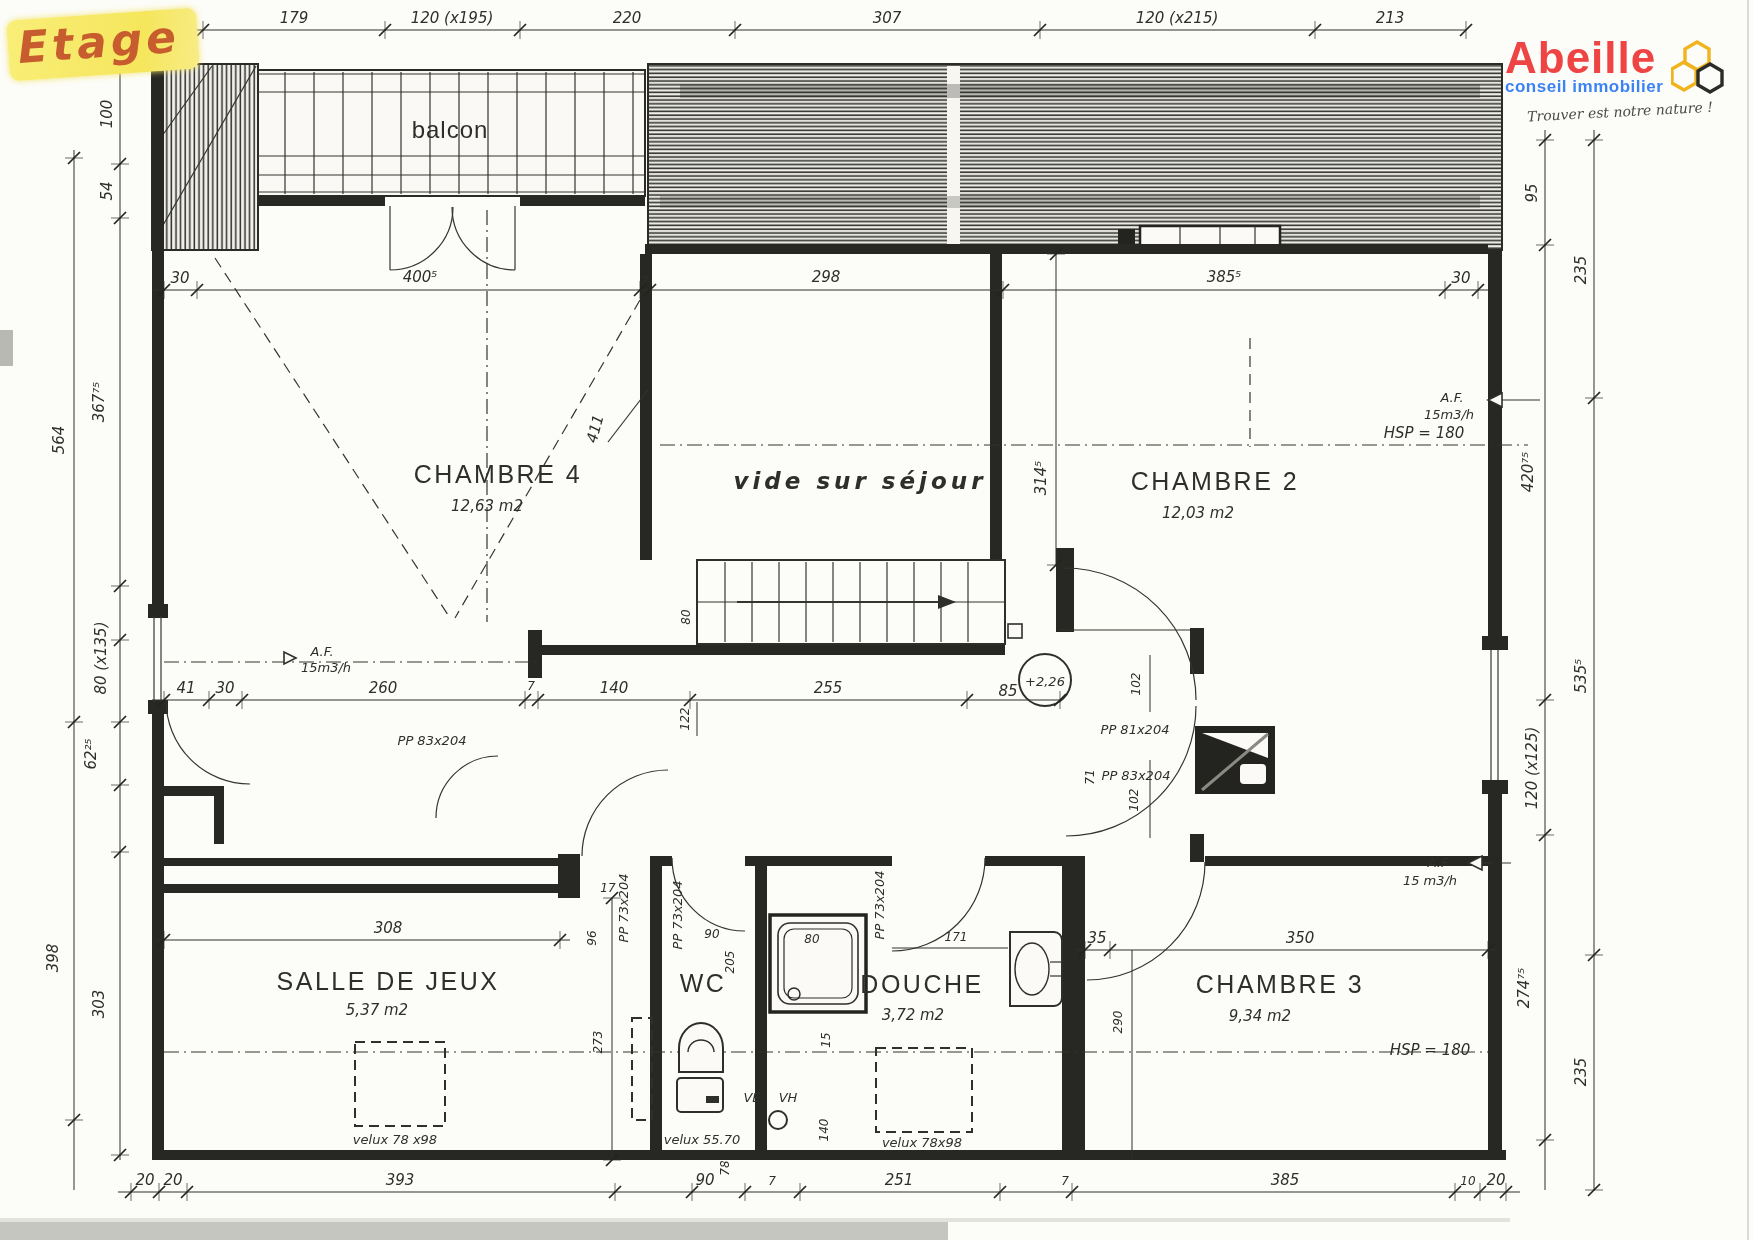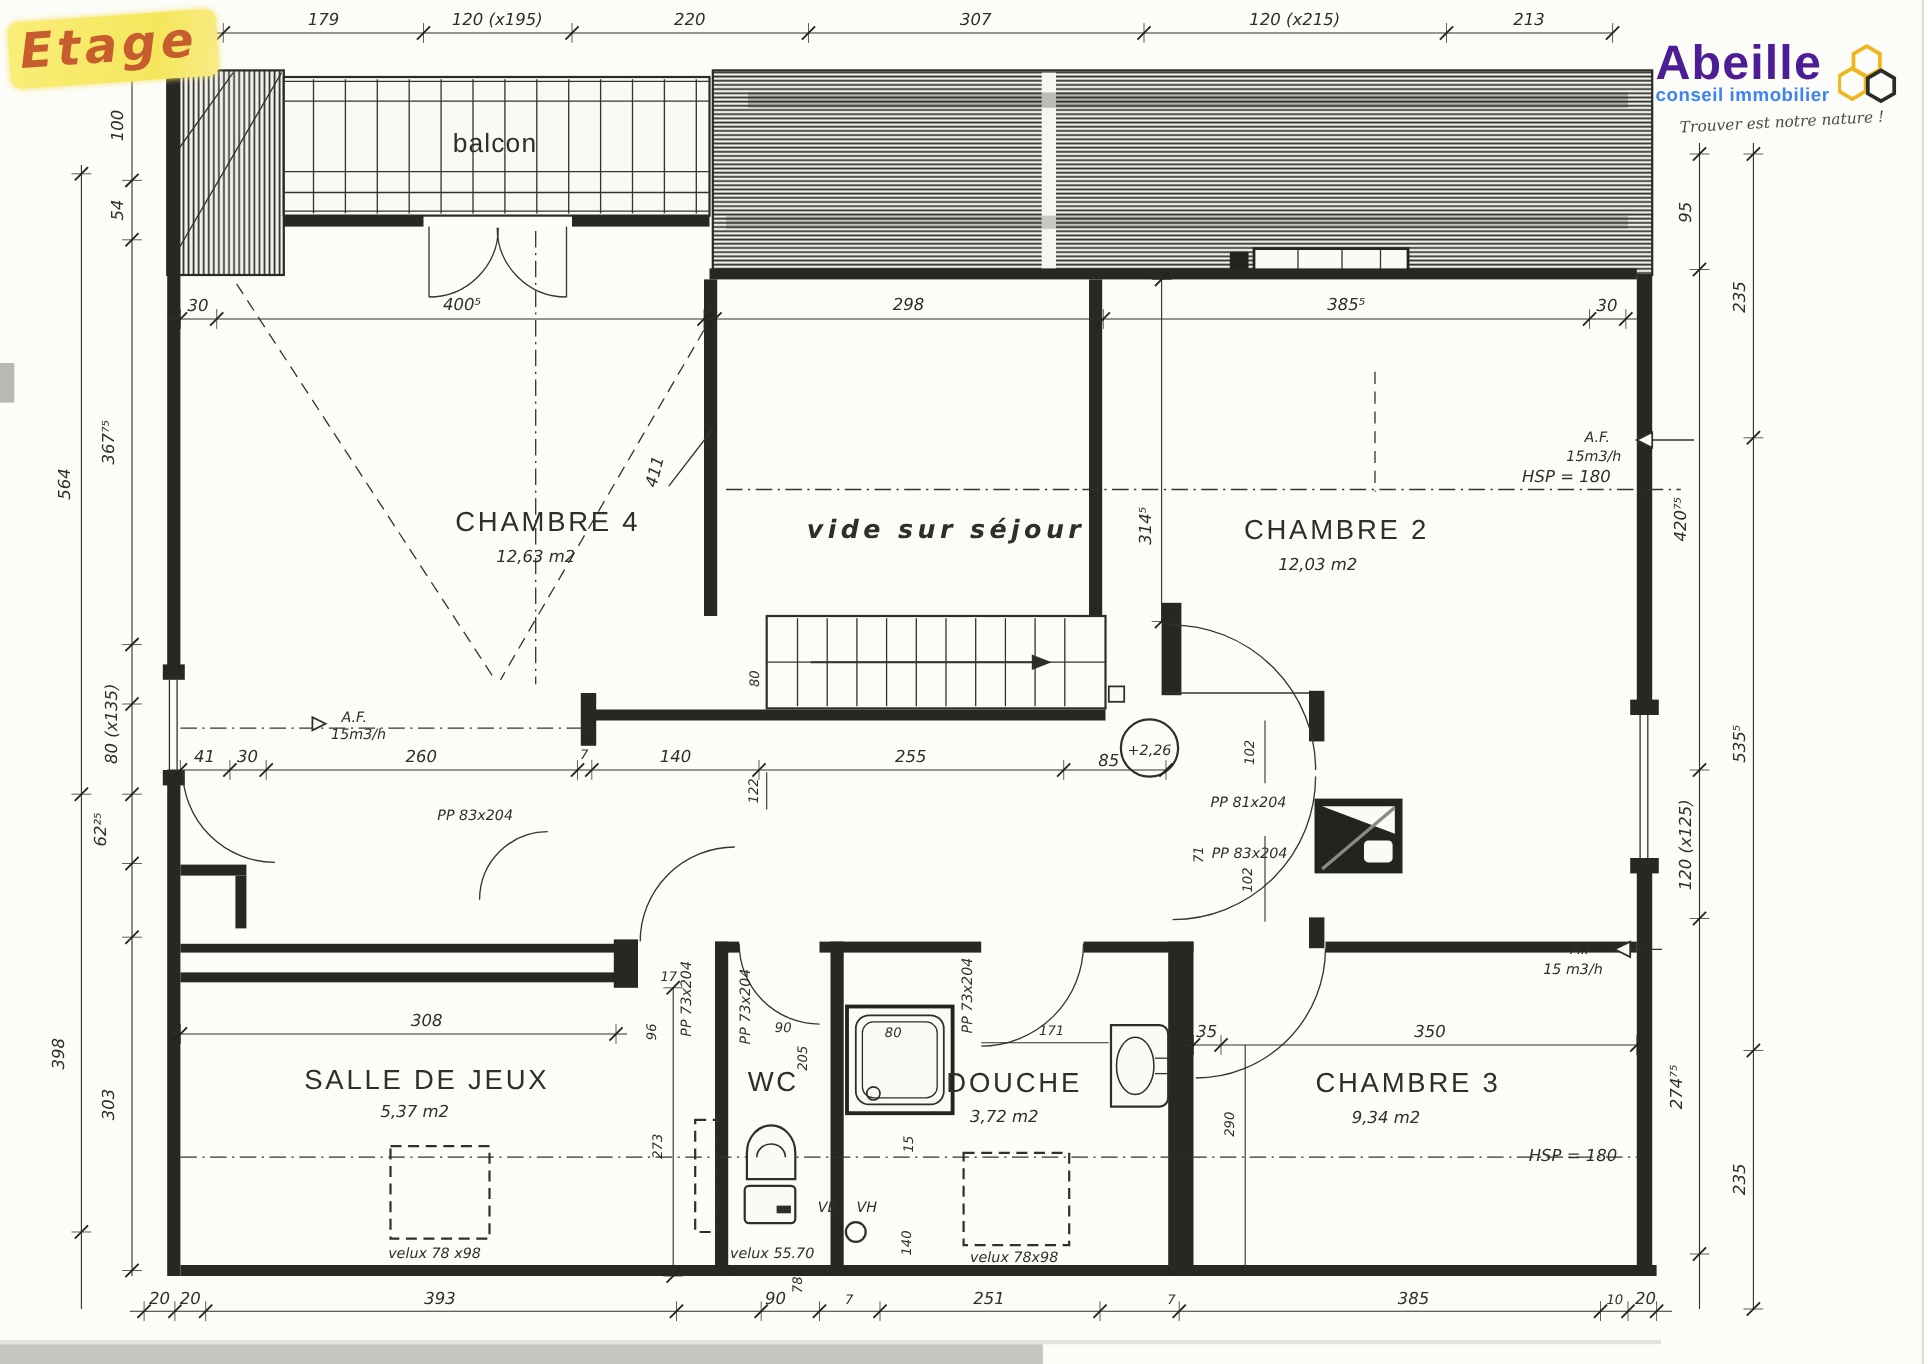--- a/index.html
+++ b/index.html
@@ -23,21 +23,21 @@
   .ann{font:italic 13px "DejaVu Sans",sans-serif;text-anchor:middle;}
   .balcon{font:300 24px "Liberation Sans",sans-serif;letter-spacing:1px;text-anchor:middle;}
   
   .etage{position:absolute;left:8px;top:14px;transform:rotate(-4deg);
          background:linear-gradient(100deg,#f9ee78 0%,#f5e65c 70%,#f8ec86 100%);
          border-radius:10px;padding:2px 18px 8px 10px;box-shadow:0 0 6px #f3e46a;}
   .etage span{font:italic 600 44px "DejaVu Sans",sans-serif;color:#c75c2e;letter-spacing:4px;}
   
   .logo{position:absolute;left:1505px;top:40px;width:230px;}
   .logo-row{display:flex;align-items:flex-start;gap:8px;}
-  .logo-brand{font:800 44px "Liberation Sans",sans-serif;color:#4c1d95;letter-spacing:1px;line-height:.8;}
+  .logo-brand{font:800 44px "Liberation Sans",sans-serif;color:#ef4444;letter-spacing:1px;line-height:.8;}
   .logo-sub{font:700 17px "Liberation Sans",sans-serif;color:#3b82f6;letter-spacing:.5px;margin-top:2px;}
   .logo-tag{font:italic 14px "DejaVu Serif",serif;color:#4a4a46;margin:6px 0 0 22px;transform:rotate(-3deg);}
 </style>
 </head>
 <body>
 
 <div id="page">
 
   <svg width="1753" height="1240" viewBox="0 0 1753 1240">
     <defs>

